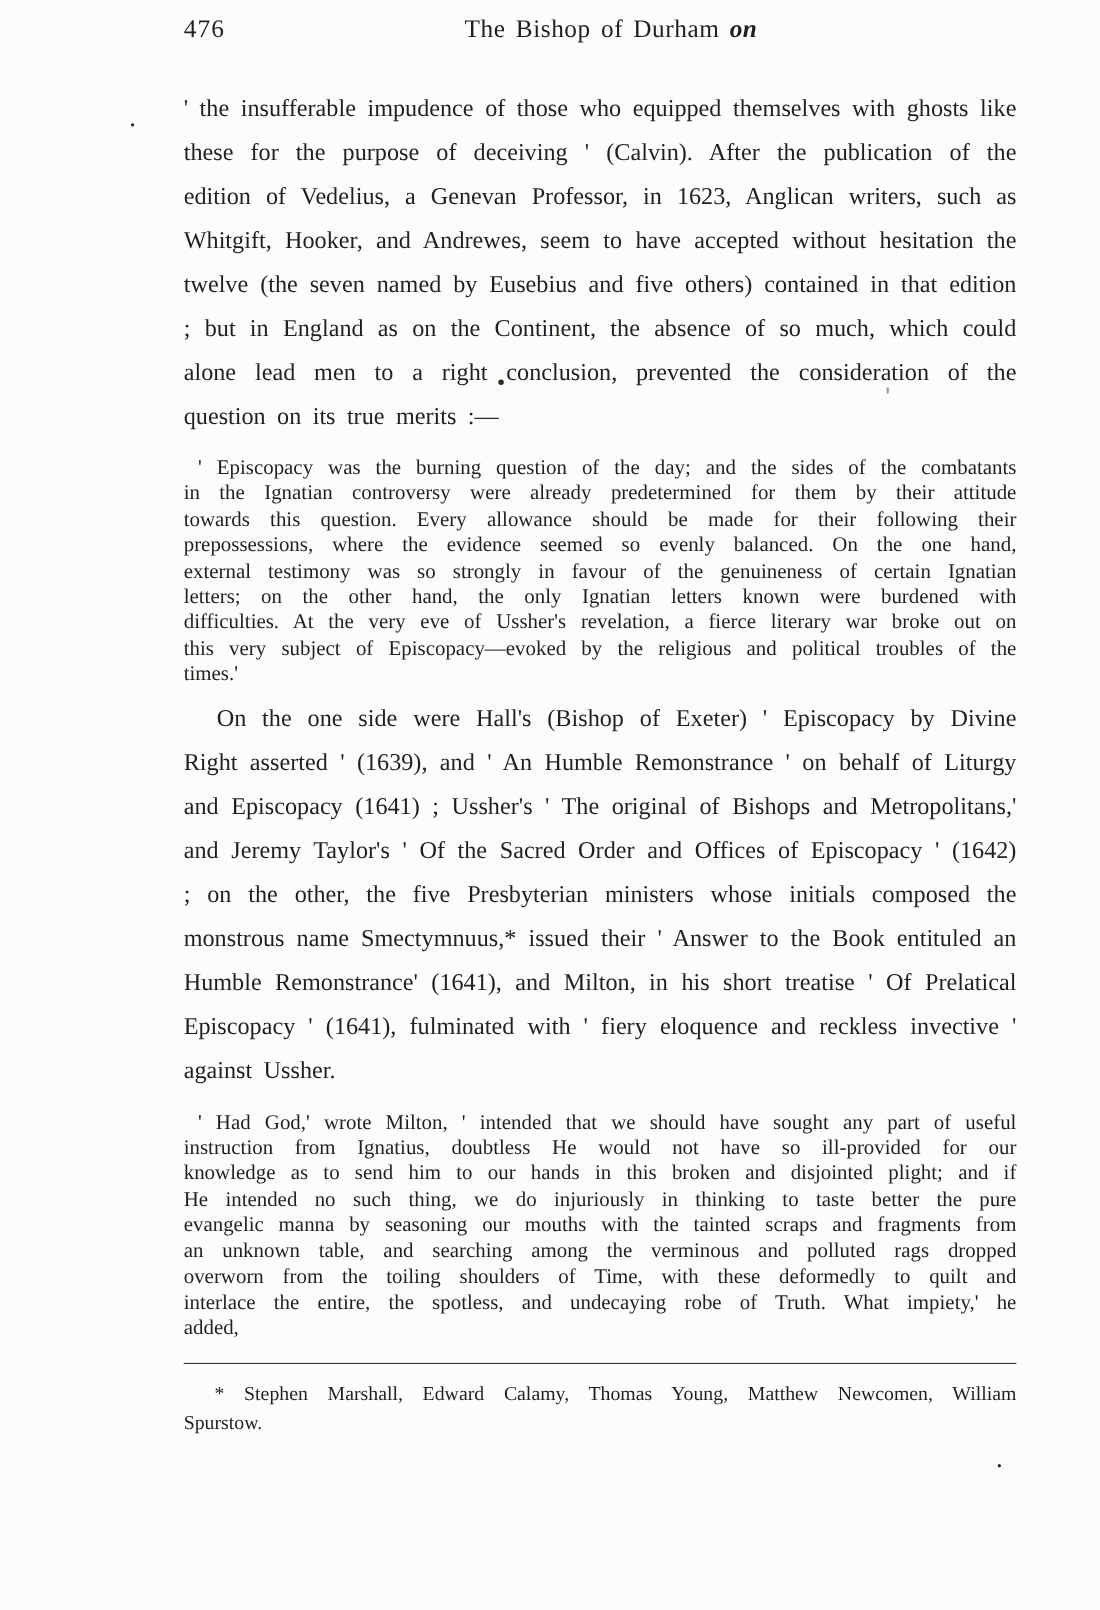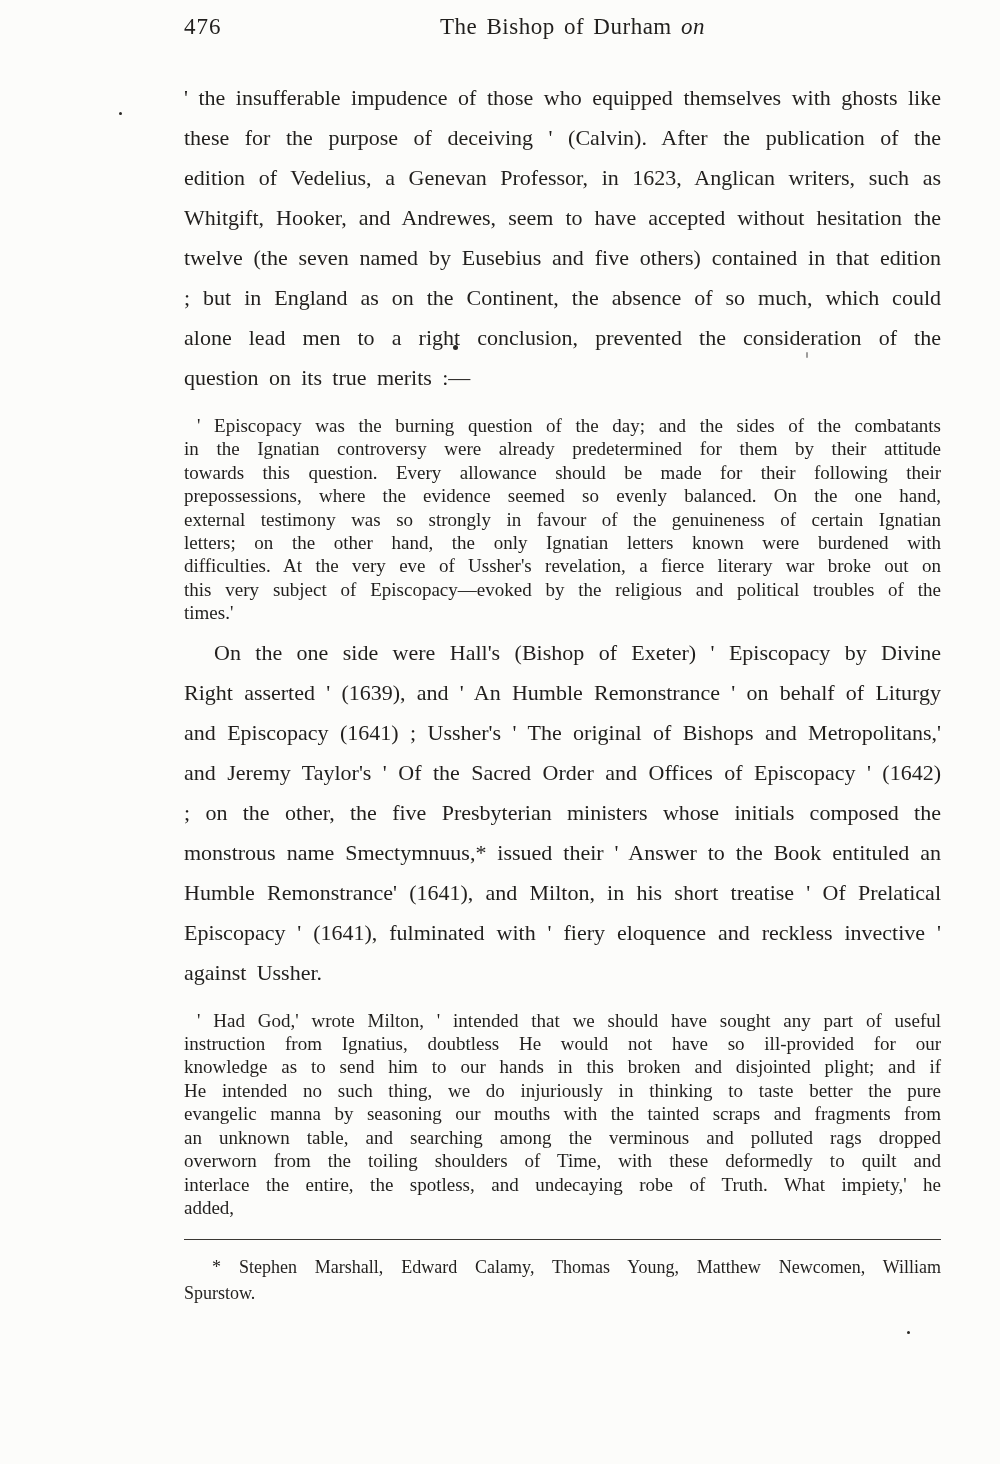--- a/index.html
+++ b/index.html
@@ -9,39 +9,39 @@
     height: 1464px;
     margin: 0 auto;
     background: #fcfcfa;
     color: #211f1d;
     font-family: "Liberation Serif", "DejaVu Serif", serif;
     overflow: hidden;
     box-sizing: border-box;
   }
   .content {
     position: absolute;
-    left: 184px;
+    left: 167px;
     top: 14px;
     width: 757px;
   }
   .running-head {
     display: flex;
     align-items: baseline;
     font-size: 23px;
     margin-bottom: 38px;
   }
   .page-number { min-width: 60px; letter-spacing: 1px; }
   .running-title {
     flex: 1;
     text-align: center;
     margin-right: 40px;
     letter-spacing: 0.5px;
     word-spacing: 3px;
   }
-  .running-title .it { font-style: italic; }
+  .running-title .it { font-style: italic; font-weight: bold; }
   p { margin: 0; }
   .para {
     font-size: 22px;
     line-height: 40px;
     text-align: justify;
     text-align-last: left;
     word-spacing: 0.22em;
   }
   .para.indent { text-indent: 30px; }
   .quote {

